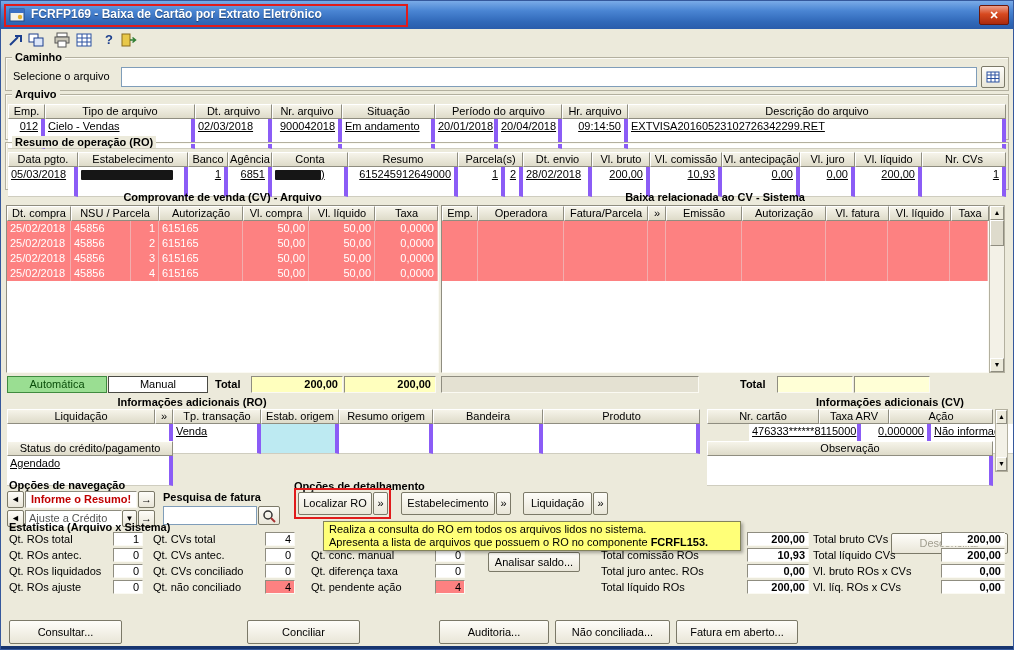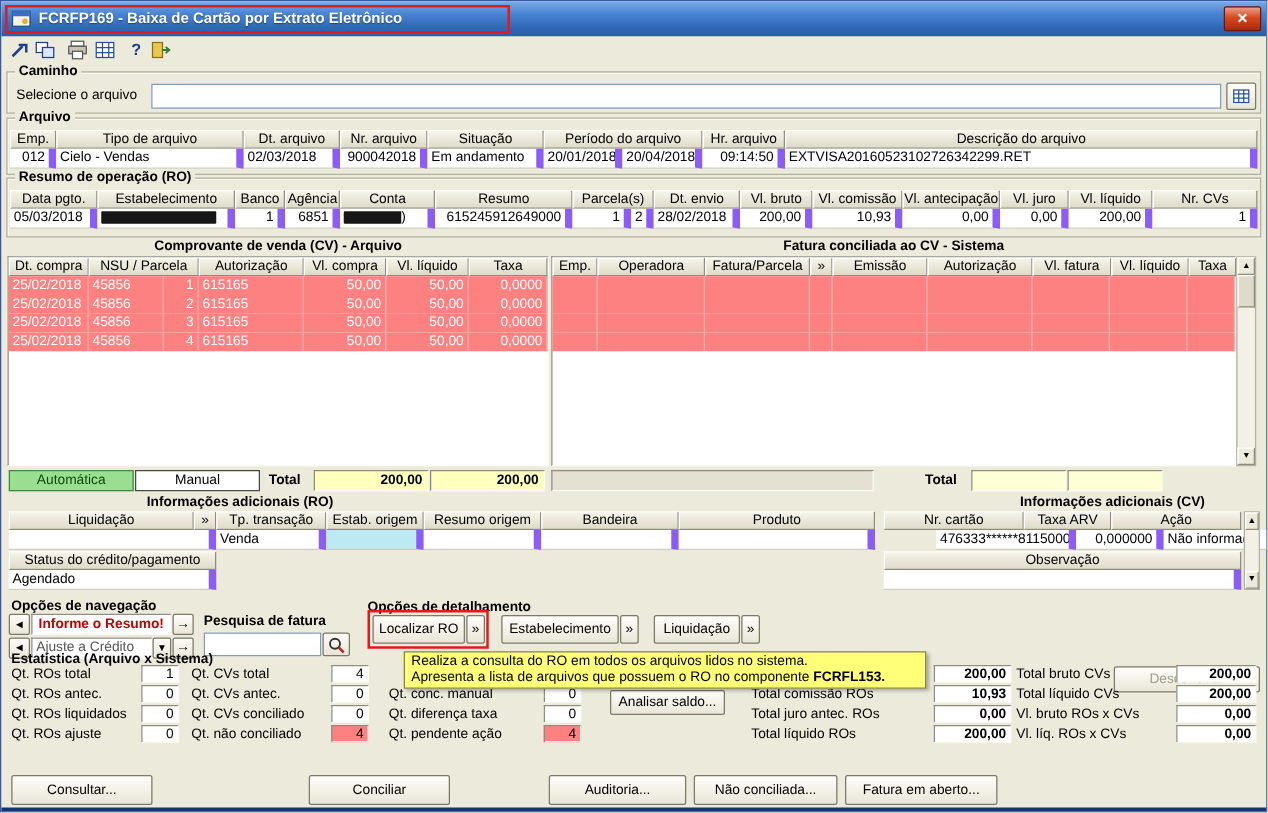--- a/index.html
+++ b/index.html
@@ -15,22 +15,22 @@
   .close-btn { position:absolute; left:978px; top:4px; width:30px; height:20px; text-align:center;
                background:linear-gradient(#eca08c,#d7491f 45%,#aa2a0e); border:1px solid #6d1708;
                border-radius:2px; color:#fff; font-weight:bold; line-height:18px; font-size:11px; }
   .annot { position:absolute; border:2px solid #e11b1b; z-index:60; pointer-events:none; }
   .tbtn { position:absolute; top:31px; width:20px; height:18px; text-align:center; line-height:16px; }
   .gb { position:absolute; border:1px solid #b3b09f; box-shadow:inset 1px 1px 0 #fbfaf3; }
   .legend { position:absolute; top:-7px; left:6px; background:#eceadb; padding:0 3px; font-weight:bold; white-space:nowrap; }
   .hrow { display:flex; }
   .hc { background:linear-gradient(#f6f4ea,#dedbc9); border:1px solid; border-color:#fff #8f8d80 #8f8d80 #fff;
         height:15px; line-height:13px; text-align:center; overflow:hidden; white-space:nowrap; flex:none; font-size:11px; }
-  .dc { background:#fff; border-right:6px solid #8b5cf6; border-bottom:1px solid #cfcdbf;
-        height:16px; line-height:15px; padding:0 3px; overflow:hidden; white-space:nowrap; flex:none; }
+  .dc { background:#fff; border-right:4px solid #8b5cf6; border-bottom:1px solid #cfcdbf;
+        height:30px; line-height:15px; padding:0 3px; overflow:hidden; white-space:nowrap; flex:none;text-decoration:underline; }
   .rc { background:#fd8181; color:#fff; border-right:1px solid #f2aeae;
         height:15px; line-height:14px; padding:0 3px; overflow:hidden; white-space:nowrap; flex:none; }
   .num { text-align:right; }
   .sunk { border:1px solid; border-color:#8f8d80 #fbfaf3 #fbfaf3 #8f8d80; background:#fff; }
   .inp { background:#fff; border:1px solid #7f9db9; }
   .btn { background:linear-gradient(#fefdf9,#e9e6d8); border:1px solid #7b7968; border-radius:2px;
          text-align:center; color:#000; overflow:hidden; white-space:nowrap; }
   .disabled { color:#a19e8f;margin-top:40px; }
   .ybox { background:#ffffbe; border:1px solid; border-color:#8f8d80 #fbfaf3 #fbfaf3 #8f8d80;
           text-align:right; font-weight:bold; padding:0 4px; line-height:15px; }
@@ -219,21 +219,21 @@
       <div class="rc" style="width:64px">25/02/2018</div>
       <div class="rc" style="width:60px">45856</div>
       <div class="rc num" style="width:28px">4</div>
       <div class="rc" style="width:84px">615165</div>
       <div class="rc num" style="width:66px">50,00</div>
       <div class="rc num" style="width:66px">50,00</div>
       <div class="rc num" style="width:63px">0,0000</div>
     </div>
   </div>
 
-  <div class="sect-title" style="left:440px; top:190px; width:548px;">Fatura conciliada ao CV - Sistema</div>
+  <div class="sect-title" style="left:440px; top:190px; width:548px;">Baixa relacionada ao CV - Sistema</div>
   <div class="abs sunk" style="left:440px; top:204px; width:548px; height:168px; background:#fff;">
     <div class="hrow">
       <div class="hc" style="width:36px">Emp.</div>
       <div class="hc" style="width:86px">Operadora</div>
       <div class="hc" style="width:84px">Fatura/Parcela</div>
       <div class="hc" style="width:18px">»</div>
       <div class="hc" style="width:76px">Emissão</div>
       <div class="hc" style="width:84px">Autorização</div>
       <div class="hc" style="width:63px">Vl. fatura</div>
       <div class="hc" style="width:62px">Vl. líquido</div>

